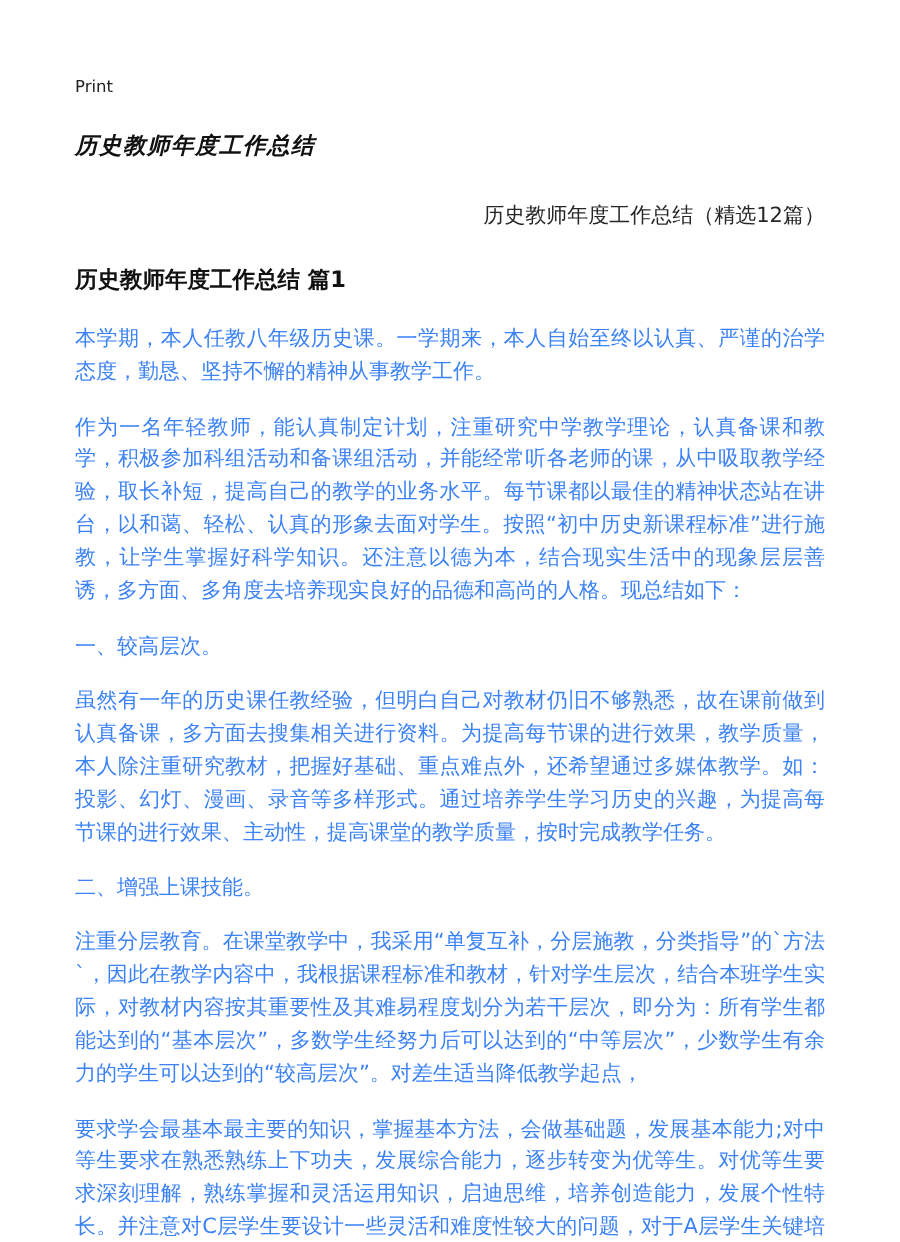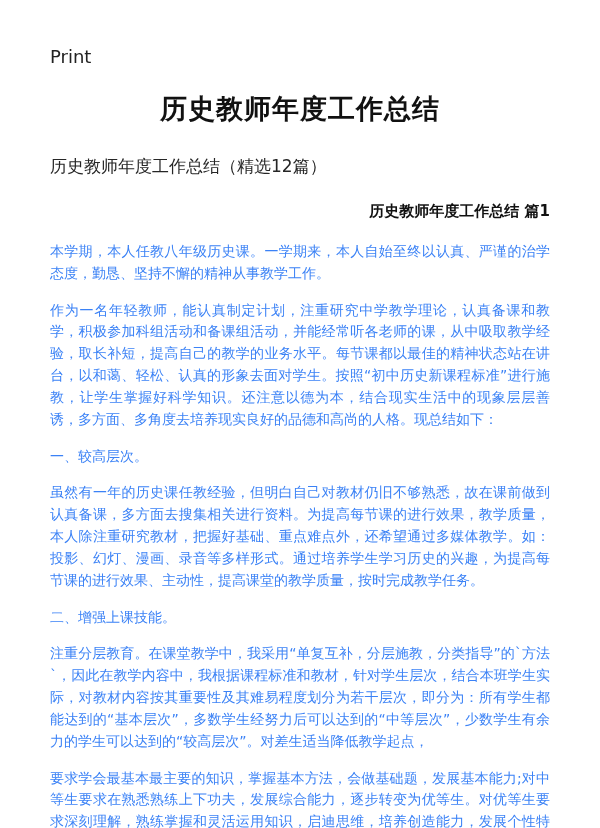--- a/index.html
+++ b/index.html
@@ -11,44 +11,44 @@
     position: relative;
     width: 600px;
     min-height: 828px;
     box-sizing: border-box;
     padding: 46px 50px 40px 50px;
     background: #ffffff;
     font-family: "DejaVu Sans", "Liberation Sans", sans-serif;
     color: #262626;
   }
   .print-link {
-    font-size: 18px;
+    font-size: 11px;
     color: #222222;
     margin: 0 0 24px 0;
     display: inline-block;
   }
   .doc-title {
-    font-size: 27px;
+    font-size: 15px;
     font-weight: bold;
-    text-align: center;
     color: #111111;
     margin: 0 0 28px 0;
     letter-spacing: 1px;
+    font-style: italic;
   }
   .doc-subtitle {
-    font-size: 17px;
+    font-size: 14px;
     color: #262626;
     margin: 0 0 24px 0;
+    text-align: right;
   }
   .section-heading {
     font-size: 15px;
     font-weight: bold;
     color: #111111;
     margin: 0 0 20px 0;
-    text-align: right;
   }
   .body-para {
     font-size: 14px;
     line-height: 1.56;
     text-align: justify;
     color: #3b82f6;
     margin: 0 0 15px 0;
     word-break: break-all;
   }
 </style>

